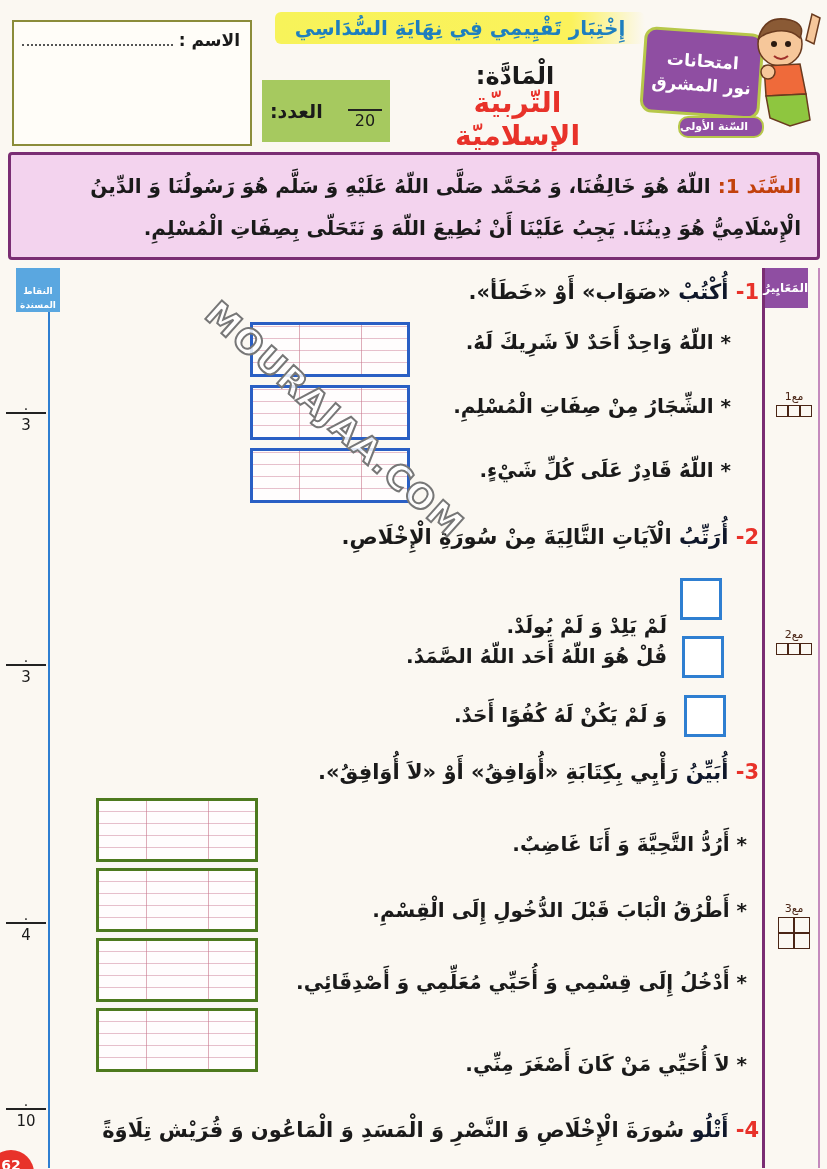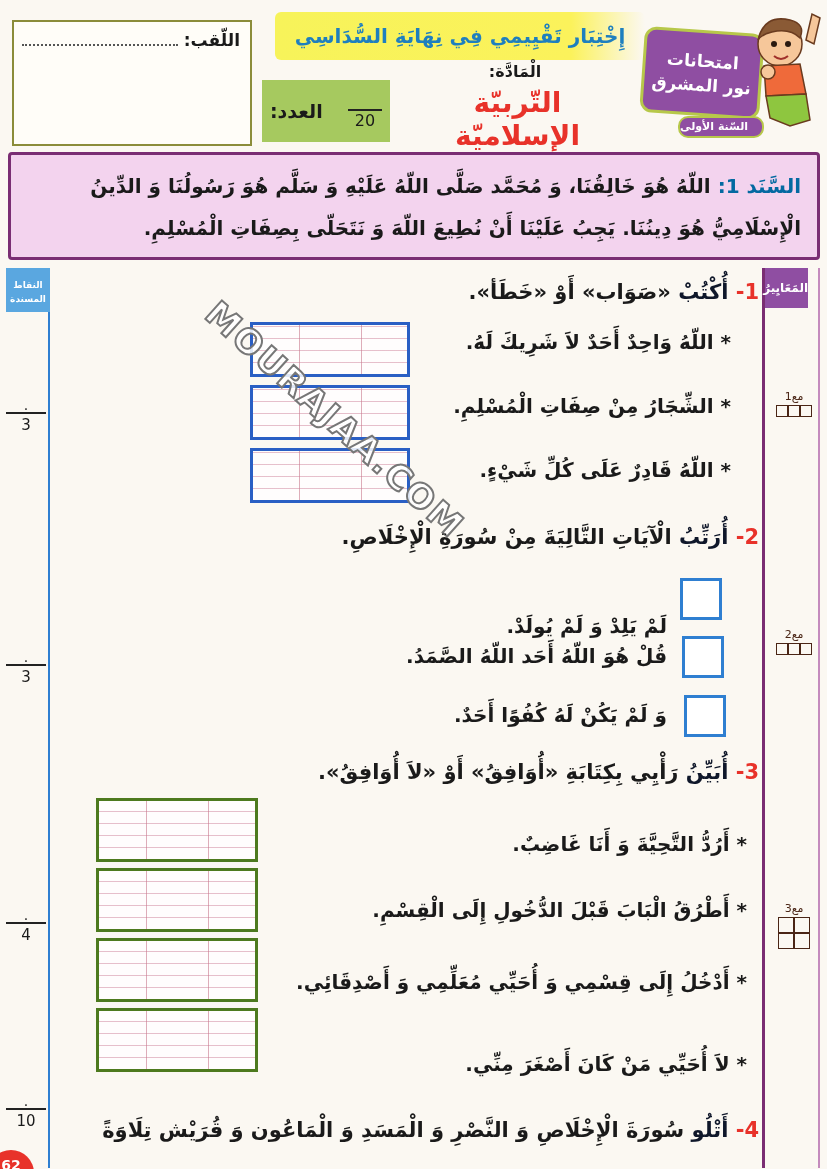--- a/index.html
+++ b/index.html
@@ -17,37 +17,37 @@
     left: 12px; top: 20px; width: 240px; height: 126px;
     border: 2px solid #8b8c3a; background: #fffdf8;
     direction: rtl; padding: 8px 10px 0 8px;
   }
   .student-row { display: flex; align-items: baseline; height: 30px; font-weight: bold; font-size: 17px; }
   .student-row .lbl { white-space: nowrap; }
   .student-row .dots { flex: 1; border-bottom: 2px dotted #555; margin-right: 6px; height: 14px; }
   .exam-no { text-align: center; color: #6b1f6a; font-size: 21px; font-weight: bold; margin-top: 12px; direction: rtl; }
 
   .title-banner {
-    left: 275px; top: 12px; width: 370px; height: 48px;
+    left: 275px; top: 12px; width: 370px; height: 32px;
     background: linear-gradient(90deg, #f7f35a 0%, #fbf25b 80%, rgba(251,242,91,0) 100%);
     color: #1e7fbf; font-weight: bold; font-size: 20px;
     display: flex; align-items: center; justify-content: center;
     border-radius: 6px;
   }
   .score-box {
     left: 262px; top: 80px; width: 128px; height: 62px;
     background: #a6c95f; padding: 22px 8px;
     display: flex; flex-direction: row-reverse; align-items: center; justify-content: space-between;
   }
   .score-lbl { font-weight: bold; font-size: 19px; }
   .score-frac { display: flex; flex-direction: column; align-items: center; font-size: 16px; }
   .score-frac .num { border-bottom: 2px solid #222; width: 34px; text-align: center; height: 20px; line-height: 18px; }
   .score-frac .den { line-height: 20px; }
 
-  .subject-lbl { left: 440px; top: 62px; width: 150px; text-align: center; font-weight: bold; font-size: 16px; }
+  .subject-lbl { left: 440px; top: 62px; width: 150px; text-align: center; font-weight: bold; font-size: 24px; }
   .subject-val { left: 410px; top: 86px; width: 215px; text-align: center; font-weight: bold; font-size: 28px; color: #e8322a; }
 
   .brand {
     left: 642px; top: 30px; width: 120px; height: 86px;
     background: #8f4ea2; border: 3px solid #b7c84a; border-radius: 12px;
     color: #fff; font-weight: bold; font-size: 17px; text-align: center;
     display: flex; flex-direction: column; justify-content: center; line-height: 24px;
     transform: rotate(4deg);
   }
   .brand-year {
@@ -57,31 +57,31 @@
   }
   .mascot { left: 750px; top: 10px; width: 72px; height: 120px; }
 
   
   .sanad {
     left: 8px; top: 152px; width: 812px; height: 108px;
     background: #f3d3ee; border: 3px solid #7a2d73; border-radius: 4px;
     padding: 10px 16px; direction: rtl;
     font-weight: bold; font-size: 20px; line-height: 42px;
   }
-  .sanad .tag { color: #0369a1; }
+  .sanad .tag { color: #c2410c; }
 
   
   .left-col {
     left: 4px; top: 268px; width: 46px; height: 900px;
     border-right: 2px solid #2f7fd1;
   }
   .left-col-head {
-    position: absolute; left: 2px; top: 0; width: 44px; height: 44px;
+    position: absolute; left: 12px; top: 0; width: 44px; height: 44px;
     background: #5aa7e0; color: #fff; font-size: 9px; font-weight: bold;
-    text-align: center; line-height: 14px; padding-top: 10px;
+    text-align: center; line-height: 14px; padding-top: 16px;
   }
   .pts { position: absolute; left: 2px; width: 40px; text-align: center; font-size: 15px; }
   .pts .dot { display: block; height: 12px; line-height: 10px; font-size: 14px; }
   .pts .bar { display: block; border-top: 2px solid #222; padding-top: 2px; }
 
   .right-col {
     left: 762px; top: 268px; width: 58px; height: 900px;
     border-left: 3px solid #7a2d73; border-right: 2px solid #c48bbd;
   }
   .right-col-head {
@@ -125,21 +125,21 @@
     left: -12px; top: 1150px; width: 46px; height: 46px; border-radius: 50%;
     background: #e8322a; color: #fff; font-weight: bold; font-size: 14px;
     text-align: center; line-height: 30px;
   }
 </style>
 </head>
 <body>
 
 <div class="abs student-box">
   <div class="student-row">
-    <span class="lbl">اللّقب:</span>
+    <span class="lbl">الاسم :</span>
     <span class="dots"></span>
   </div>
 </div>
 
 <div class="abs title-banner">إِخْتِبَار تَقْيِيمِي فِي نِهَايَةِ السُّدَاسِي</div>
 
 <div class="abs score-box">
   <span class="score-lbl">العدد:</span>
   <span class="score-frac">
     <span class="num"></span>

